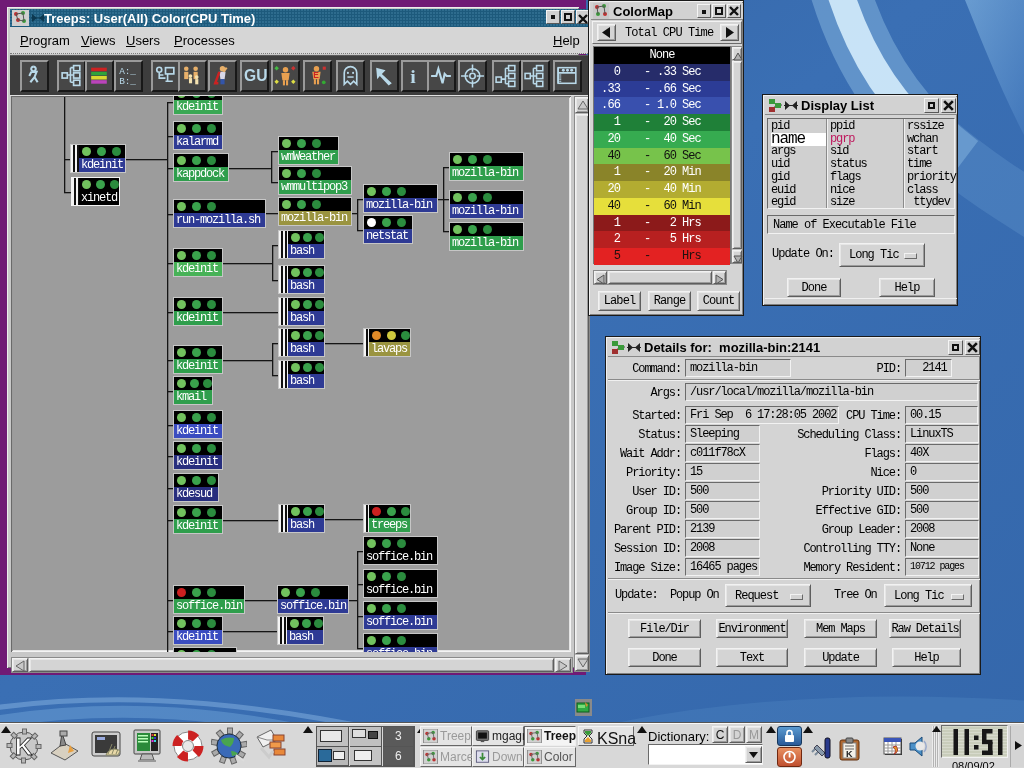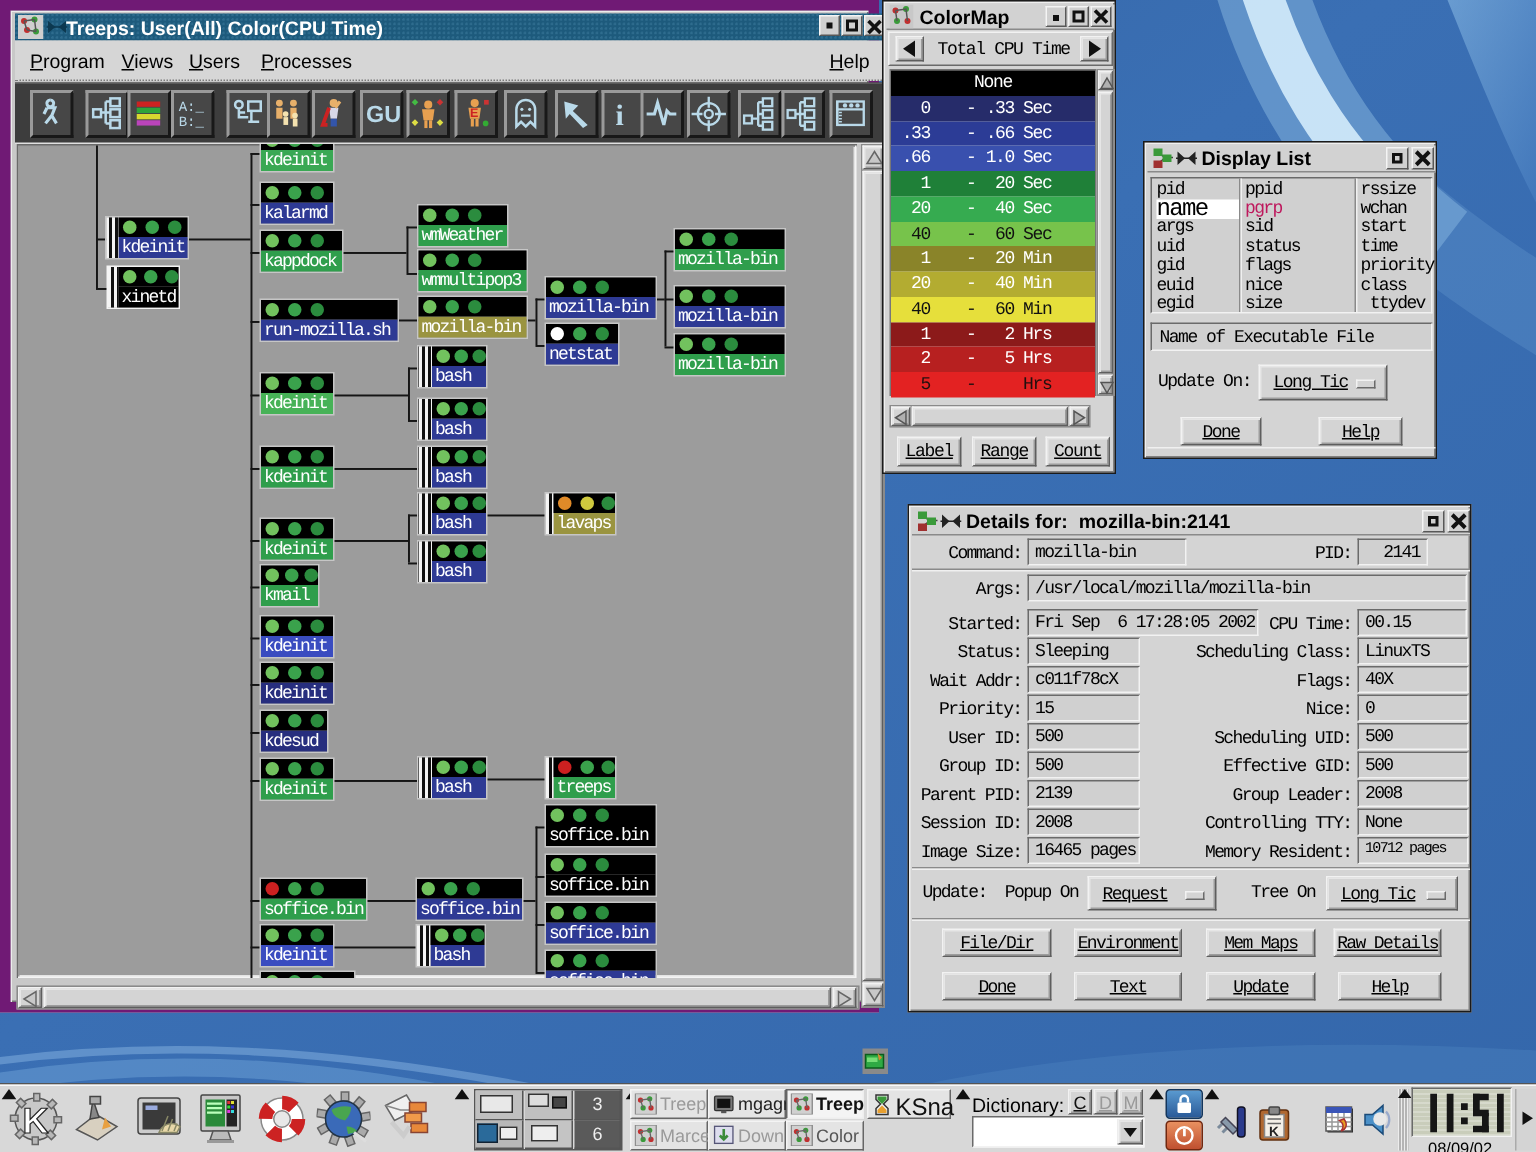--- a/index.html
+++ b/index.html
@@ -2,21 +2,21 @@
 <html><head><meta charset="utf-8">
 <style>
 * { margin:0; padding:0; box-sizing:border-box; -webkit-font-smoothing:antialiased; }
 html,body { width:1024px; height:768px; overflow:hidden; }
 body { position:relative; font-family:"Liberation Sans", sans-serif; background:#3a6cb0; -webkit-font-smoothing:antialiased; }
 .abs { position:absolute; }
 .mono { font-family:"Liberation Mono", monospace; }
 .raised { border-top:1px solid #f2f2f2; border-left:1px solid #f2f2f2; border-right:1px solid #6a6a6a; border-bottom:1px solid #6a6a6a; }
 .sunken { border-top:1px solid #6a6a6a; border-left:1px solid #6a6a6a; border-right:1px solid #f2f2f2; border-bottom:1px solid #f2f2f2; }
 .sunken2 { box-shadow: inset 1px 1px 0 #6a6a6a, inset -1px -1px 0 #f4f4f4, inset 2px 2px 0 #9a9a9a, inset -2px -2px 0 #e4e4e4; }
-.btn { white-space:nowrap; background:#d4d4d4; border-top:1px solid #f2f2f2; border-left:1px solid #f2f2f2; border-right:1px solid #5e5e5e; border-bottom:1px solid #5e5e5e; box-shadow: inset 1px 1px 0 #e6e6e6, inset -1px -1px 0 #9c9c9c; color:#000; text-align:center;text-decoration:underline; }
+.btn { white-space:nowrap; background:#d4d4d4; border-top:1px solid #f2f2f2; border-left:1px solid #f2f2f2; border-right:1px solid #5e5e5e; border-bottom:1px solid #5e5e5e; box-shadow: inset 1px 1px 0 #e6e6e6, inset -1px -1px 0 #9c9c9c; color:#000; text-align:center; }
 .dtitle { background:#d2d2d2; border-bottom:1px solid #8a8a8a; color:#000; font-weight:bold; font-size:13px; }
 .tbtn { background:#d0d0d0; border-top:1px solid #f4f4f4; border-left:1px solid #f4f4f4; border-right:1px solid #585858; border-bottom:1px solid #585858; }
 .node { position:absolute; border:1px solid #c6c6c6; }
 .nodesel { border-color:#f4f4f4; }
 .ndots { background:#000; height:13px; position:relative; }
 .ndots i { position:absolute; top:2px; width:9px; height:9px; border-radius:50%; }
 .nlab { height:14px; color:#fff; font-family:"Liberation Mono", monospace; font-size:12px; letter-spacing:-1.2px; line-height:14px; padding-left:2px; white-space:nowrap; overflow:hidden; }
 .stripes { position:absolute; left:0; top:0; bottom:0; background:repeating-linear-gradient(90deg,#f4f4f4 0 2px,#101010 2px 4px); }
 </style></head><body>
 
@@ -828,21 +828,21 @@
 <div class="abs mono" style="left:-125px;top:110px;width:200px;text-align:right;font-size:12px;letter-spacing:-1.1px;color:#000;">Wait Addr:</div>
 <div class="abs sunken mono" style="left:79px;top:107px;width:75px;height:18px;background:#d0d0d0;font-size:12px;letter-spacing:-1.1px;line-height:16px;color:#000;padding-left:4px;white-space:nowrap;">c011f78cX</div>
 <div class="abs mono" style="left:95px;top:110px;width:200px;text-align:right;font-size:12px;letter-spacing:-1.1px;color:#000;">Flags:</div>
 <div class="abs sunken mono" style="left:299px;top:107px;width:74px;height:18px;background:#d0d0d0;font-size:12px;letter-spacing:-1.1px;line-height:16px;color:#000;padding-left:4px;white-space:nowrap;">40X</div>
 <div class="abs mono" style="left:-125px;top:129px;width:200px;text-align:right;font-size:12px;letter-spacing:-1.1px;color:#000;">Priority:</div>
 <div class="abs sunken mono" style="left:79px;top:126px;width:75px;height:18px;background:#d0d0d0;font-size:12px;letter-spacing:-1.1px;line-height:16px;color:#000;padding-left:4px;white-space:nowrap;">15</div>
 <div class="abs mono" style="left:95px;top:129px;width:200px;text-align:right;font-size:12px;letter-spacing:-1.1px;color:#000;">Nice:</div>
 <div class="abs sunken mono" style="left:299px;top:126px;width:74px;height:18px;background:#d0d0d0;font-size:12px;letter-spacing:-1.1px;line-height:16px;color:#000;padding-left:4px;white-space:nowrap;">0</div>
 <div class="abs mono" style="left:-125px;top:148px;width:200px;text-align:right;font-size:12px;letter-spacing:-1.1px;color:#000;">User ID:</div>
 <div class="abs sunken mono" style="left:79px;top:145px;width:75px;height:18px;background:#d0d0d0;font-size:12px;letter-spacing:-1.1px;line-height:16px;color:#000;padding-left:4px;white-space:nowrap;">500</div>
-<div class="abs mono" style="left:95px;top:148px;width:200px;text-align:right;font-size:12px;letter-spacing:-1.1px;color:#000;">Scheduling UID:</div>
+<div class="abs mono" style="left:95px;top:148px;width:200px;text-align:right;font-size:12px;letter-spacing:-1.1px;color:#000;">Priority UID:</div>
 <div class="abs sunken mono" style="left:299px;top:145px;width:74px;height:18px;background:#d0d0d0;font-size:12px;letter-spacing:-1.1px;line-height:16px;color:#000;padding-left:4px;white-space:nowrap;">500</div>
 <div class="abs mono" style="left:-125px;top:167px;width:200px;text-align:right;font-size:12px;letter-spacing:-1.1px;color:#000;">Group ID:</div>
 <div class="abs sunken mono" style="left:79px;top:164px;width:75px;height:18px;background:#d0d0d0;font-size:12px;letter-spacing:-1.1px;line-height:16px;color:#000;padding-left:4px;white-space:nowrap;">500</div>
 <div class="abs mono" style="left:95px;top:167px;width:200px;text-align:right;font-size:12px;letter-spacing:-1.1px;color:#000;">Effective GID:</div>
 <div class="abs sunken mono" style="left:299px;top:164px;width:74px;height:18px;background:#d0d0d0;font-size:12px;letter-spacing:-1.1px;line-height:16px;color:#000;padding-left:4px;white-space:nowrap;">500</div>
 <div class="abs mono" style="left:-125px;top:186px;width:200px;text-align:right;font-size:12px;letter-spacing:-1.1px;color:#000;">Parent PID:</div>
 <div class="abs sunken mono" style="left:79px;top:183px;width:75px;height:18px;background:#d0d0d0;font-size:12px;letter-spacing:-1.1px;line-height:16px;color:#000;padding-left:4px;white-space:nowrap;">2139</div>
 <div class="abs mono" style="left:95px;top:186px;width:200px;text-align:right;font-size:12px;letter-spacing:-1.1px;color:#000;">Group Leader:</div>
 <div class="abs sunken mono" style="left:299px;top:183px;width:74px;height:18px;background:#d0d0d0;font-size:12px;letter-spacing:-1.1px;line-height:16px;color:#000;padding-left:4px;white-space:nowrap;">2008</div>
 <div class="abs mono" style="left:-125px;top:205px;width:200px;text-align:right;font-size:12px;letter-spacing:-1.1px;color:#000;">Session ID:</div>

